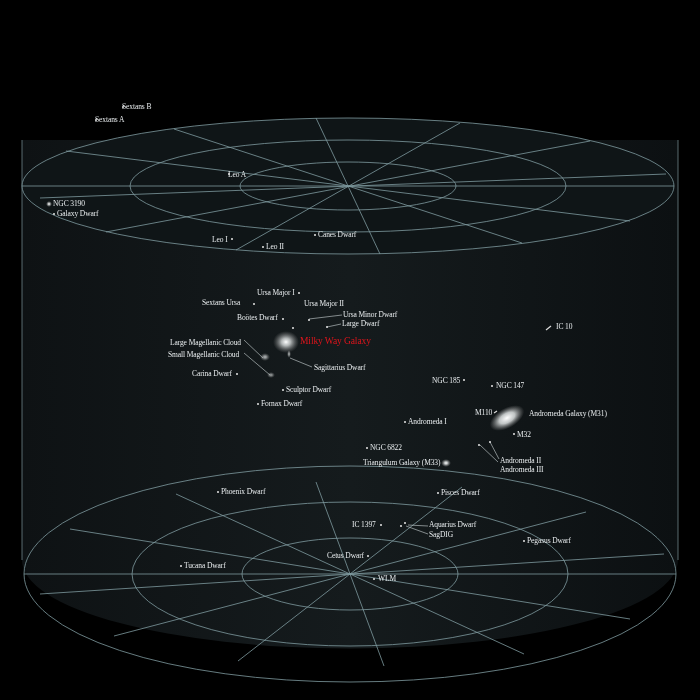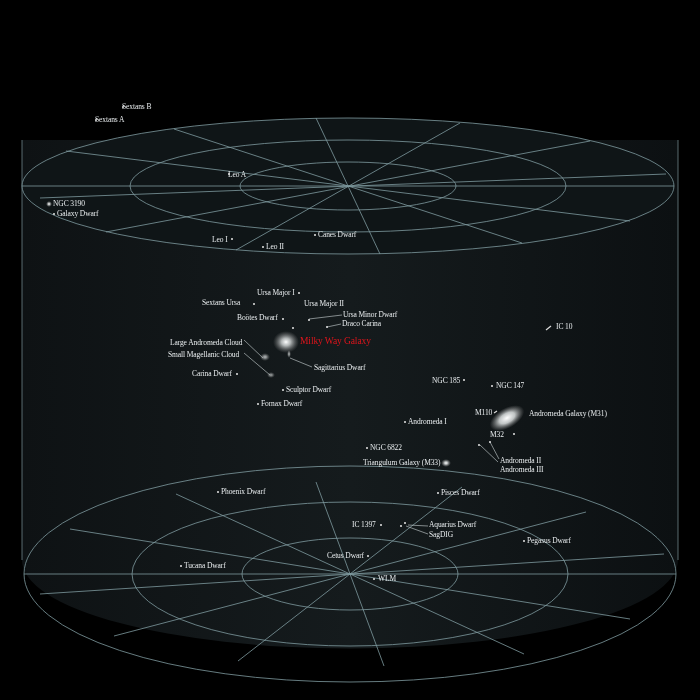--- a/index.html
+++ b/index.html
@@ -92,35 +92,35 @@
     <span class="lbl" style="left:53px;top:199px">NGC 3190</span>
     <span class="lbl" style="left:57px;top:209px">Galaxy Dwarf</span>
     <span class="lbl" style="left:212px;top:235px">Leo I</span>
     <span class="lbl" style="left:266px;top:242px">Leo II</span>
     <span class="lbl" style="left:318px;top:230px">Canes Dwarf</span>
     <span class="lbl" style="left:257px;top:288px">Ursa Major I</span>
     <span class="lbl" style="left:202px;top:298px">Sextans Ursa</span>
     <span class="lbl" style="left:304px;top:299px">Ursa Major II</span>
     <span class="lbl" style="left:237px;top:313px">Boötes Dwarf</span>
     <span class="lbl" style="left:343px;top:310px">Ursa Minor Dwarf</span>
-    <span class="lbl" style="left:342px;top:319px">Draco Carina</span>
+    <span class="lbl" style="left:342px;top:319px">Large Dwarf</span>
     <span class="lbl red" style="left:300px;top:337px">Milky Way Galaxy</span>
-    <span class="lbl" style="left:170px;top:338px">Large Andromeda Cloud</span>
+    <span class="lbl" style="left:170px;top:338px">Large Magellanic Cloud</span>
     <span class="lbl" style="left:168px;top:350px">Small Magellanic Cloud</span>
     <span class="lbl" style="left:314px;top:363px">Sagittarius Dwarf</span>
     <span class="lbl" style="left:192px;top:369px">Carina Dwarf</span>
     <span class="lbl" style="left:286px;top:385px">Sculptor Dwarf</span>
     <span class="lbl" style="left:261px;top:399px">Fornax Dwarf</span>
     <span class="lbl" style="left:556px;top:322px">IC 10</span>
     <span class="lbl" style="left:432px;top:376px">NGC 185</span>
     <span class="lbl" style="left:496px;top:381px">NGC 147</span>
     <span class="lbl" style="left:475px;top:408px">M110</span>
     <span class="lbl" style="left:529px;top:409px">Andromeda Galaxy (M31)</span>
     <span class="lbl" style="left:408px;top:417px">Andromeda I</span>
-    <span class="lbl" style="left:490px;top:430px">M32</span>
+    <span class="lbl" style="left:517px;top:430px">M32</span>
     <span class="lbl" style="left:370px;top:443px">NGC 6822</span>
     <span class="lbl" style="left:363px;top:458px">Triangulum Galaxy (M33)</span>
     <span class="lbl" style="left:500px;top:456px">Andromeda II</span>
     <span class="lbl" style="left:500px;top:465px">Andromeda III</span>
     <span class="lbl" style="left:221px;top:487px">Phoenix Dwarf</span>
     <span class="lbl" style="left:441px;top:488px">Pisces Dwarf</span>
     <span class="lbl" style="left:352px;top:520px">IC 1397</span>
     <span class="lbl" style="left:429px;top:520px">Aquarius Dwarf</span>
     <span class="lbl" style="left:429px;top:530px">SagDIG</span>
     <span class="lbl" style="left:527px;top:536px">Pegasus Dwarf</span>

